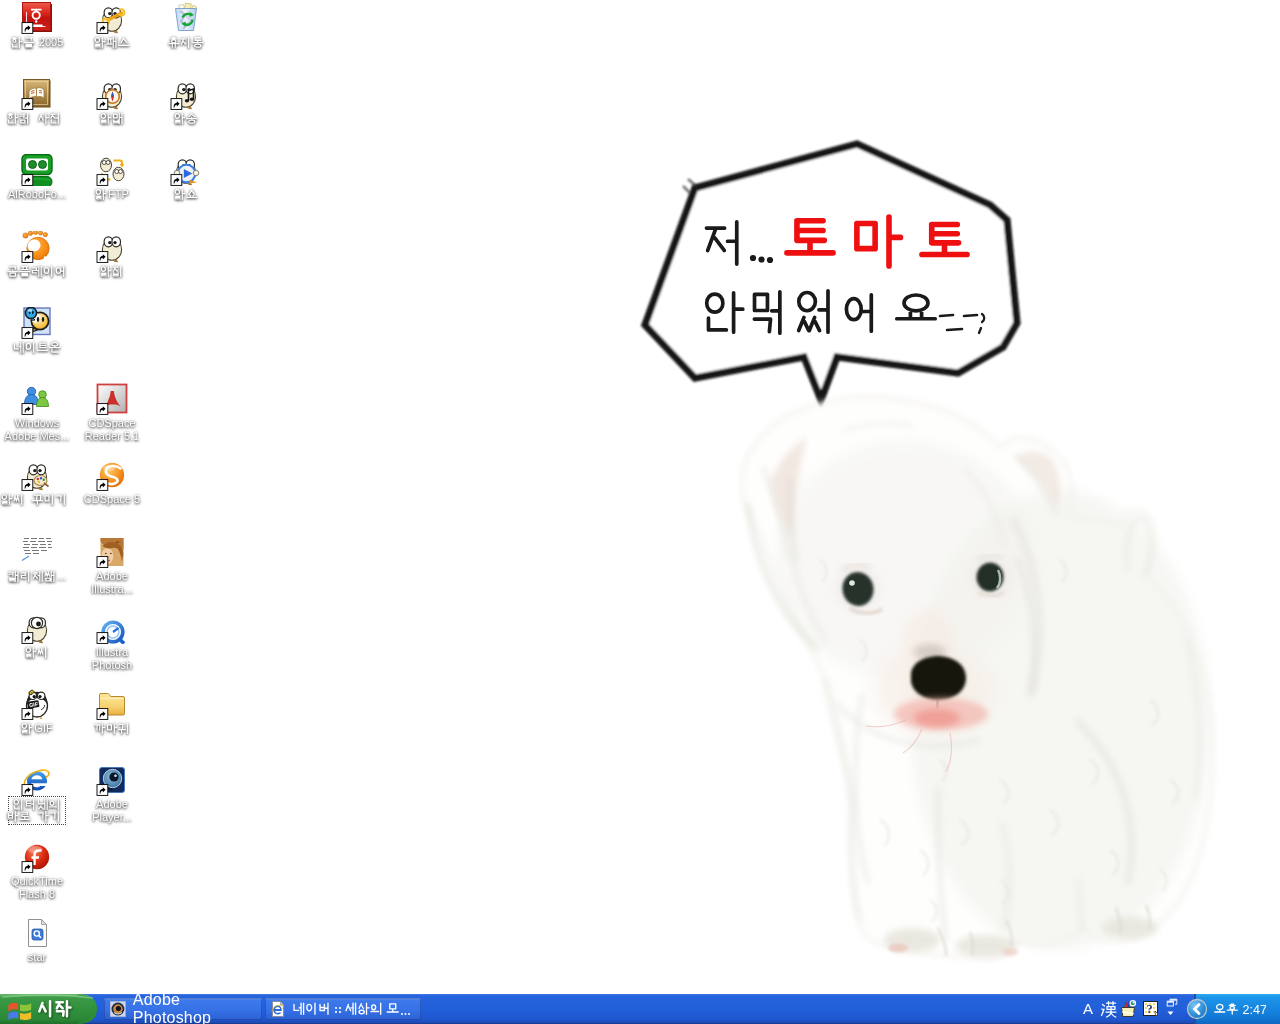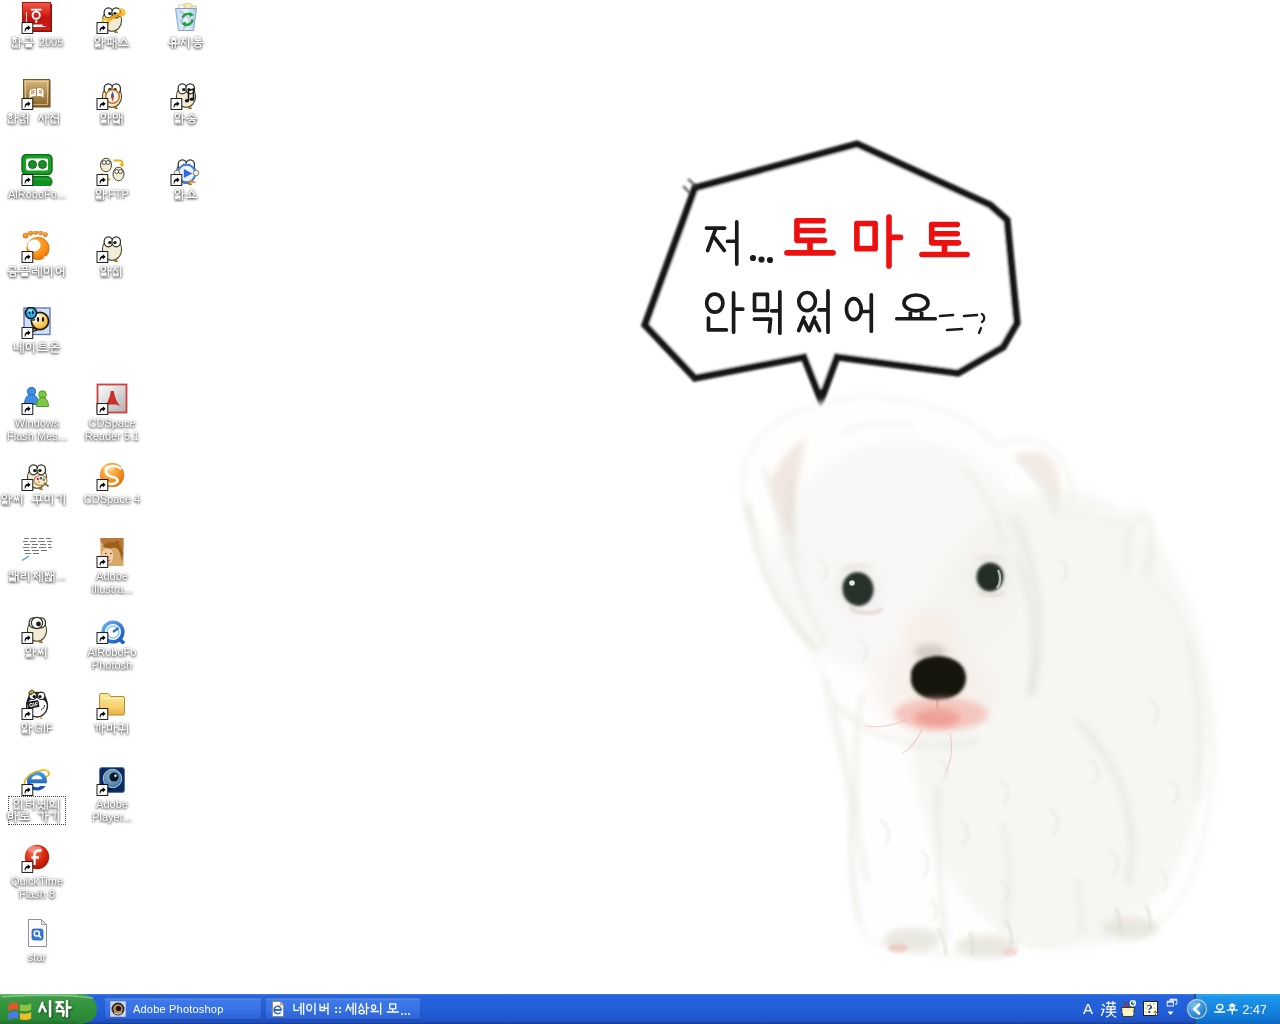--- a/index.html
+++ b/index.html
@@ -12,21 +12,21 @@
 .lab span{display:inline-block;white-space:pre;}
 #taskbar{position:absolute;left:0;top:994px;width:1280px;height:30px;
  background:linear-gradient(#4a82e8 0%,#2a66e0 4%,#2563dd 10%,#2260da 50%,#1e55cc 85%,#1c4ab4 96%,#15357e 100%);}
 #tray{position:absolute;right:0;top:0;width:84px;height:30px;
  background:linear-gradient(#2aabf0 0%,#1d94e9 12%,#1787e2 45%,#1177d4 80%,#0e66be 100%);}
 #trayedge{position:absolute;right:84px;top:0;width:2px;height:30px;background:#274b98;}
 #trayedge2{position:absolute;right:82px;top:0;width:1px;height:30px;background:#4fc3f5;}
 .tbtn{position:absolute;top:4px;height:22px;border-radius:2.5px;
  background:linear-gradient(#5a93f2 0%,#3d79ea 12%,#3671e6 55%,#2e64d8 90%,#2a5cc8 100%);
  box-shadow:inset 0 0 0 1px rgba(20,40,120,0.35), inset 0 1px 0 rgba(255,255,255,0.25);
- color:#fff;font-size:11px;display:flex;align-items:center;}
+ color:#fff;font-size:16px;display:flex;align-items:center;}
 </style></head><body>
 <div id="desk">
     <div class="ico" style="left:21px;top:2px"><svg width="32" height="32" viewBox="0 0 32 32">
         <defs>
           <linearGradient id="ghan" x1="0" y1="0" x2="0" y2="1">
             <stop offset="0" stop-color="#ef5a4a"></stop>
             <stop offset="0.45" stop-color="#d41e14"></stop>
             <stop offset="0.55" stop-color="#c01210"></stop>
             <stop offset="1" stop-color="#cc2018"></stop>
           </linearGradient>
@@ -300,21 +300,21 @@
         <circle cx="21.5" cy="11.5" r="3.8" fill="#7cc842" stroke="#3f8818" stroke-width="0.8"></circle>
         <path d="M15.5 23.5 C15.5 17.5 18 14.5 21.5 14.5 C25 14.5 27.5 17.5 27.5 23.5 Z" fill="#7cc842" stroke="#3f8818" stroke-width="0.8"></path>
         <rect x="1" y="20.6" width="10.8" height="10.8" fill="#fff" stroke="#000" stroke-width="0.9"></rect>
         <path d="M3.6 29.4 C3.6 26.4 4.6 25.0 6.8 24.8 L6.8 23.2 L9.6 25.8 L6.8 28.4 L6.8 26.8 C5.3 27.0 4.6 27.9 4.5 29.4 Z" fill="#000"></path>
       </svg></div>
     <div class="lab" style="left:-8px;top:417px">
       <div class="ln">
         <span>Windows</span>
       </div>
       <div class="ln">
-        <span>Flash Mes...</span>
+        <span>Adobe Mes...</span>
       </div>
     </div>
     <div class="ico" style="left:96px;top:383px"><svg width="32" height="32" viewBox="0 0 32 32">
         <defs>
           <linearGradient id="gacr" x1="0" y1="0" x2="1" y2="1">
             <stop offset="0" stop-color="#ffffff"></stop>
             <stop offset="0.5" stop-color="#d8d8d8"></stop>
             <stop offset="1" stop-color="#b0b0b0"></stop>
           </linearGradient>
         </defs>
@@ -364,21 +364,21 @@
           </radialGradient>
         </defs>
         <circle cx="16" cy="16" r="12.2" fill="url(#gcd)"></circle>
         <path d="M24.5 9.5 C20 5.5 11.5 6.5 10 11 C8.8 15 13.5 17.3 17 18 C20.5 18.7 22.8 20.8 20.8 23.2 C18 26.3 10.5 25.5 7.5 21.5" stroke="#fff" stroke-width="2.6" fill="none" stroke-linecap="round"></path>
         <ellipse cx="13" cy="9" rx="6" ry="3" fill="#ffffff" opacity="0.35"></ellipse>
         <rect x="1" y="20.6" width="10.8" height="10.8" fill="#fff" stroke="#000" stroke-width="0.9"></rect>
         <path d="M3.6 29.4 C3.6 26.4 4.6 25.0 6.8 24.8 L6.8 23.2 L9.6 25.8 L6.8 28.4 L6.8 26.8 C5.3 27.0 4.6 27.9 4.5 29.4 Z" fill="#000"></path>
       </svg></div>
     <div class="lab" style="left:67px;top:493px">
       <div class="ln">
-        <span>CDSpace 4</span>
+        <span>CDSpace 5</span>
       </div>
     </div>
     <div class="ico" style="left:21px;top:536px"><svg width="32" height="32" viewBox="0 0 32 32">
         <g stroke="#777" stroke-width="1.1">
           <path d="M3 2.5 L8 2.5 M10 2.5 L16 2.5 M18 2.5 L23 2.5 M25 2.5 L30 2.5"></path>
           <path d="M2 5.5 L7 5.5 M9 5.5 L15 5.5 M17 5.5 L24 5.5 M26 5.5 L31 5.5"></path>
           <path d="M3 8.5 L9 8.5 M11 8.5 L17 8.5 M19 8.5 L25 8.5 M27 8.5 L30 8.5"></path>
           <path d="M2 11.5 L8 11.5 M10 11.5 L16 11.5 M18 11.5 L25 11.5 M27 11.5 L31 11.5"></path>
           <path d="M3 14.5 L9 14.5 M11 14.5 L18 14.5 M20 14.5 L26 14.5"></path>
           <path d="M4 17.5 L10 17.5 M12 17.5 L18 17.5"></path>
@@ -443,21 +443,21 @@
         </defs>
         <circle cx="17" cy="20" r="9.8" fill="none" stroke="url(#gqt)" stroke-width="3.6"></circle>
         <circle cx="17" cy="20" r="5.9" fill="none" stroke="#90c4f6" stroke-width="1.5"></circle>
         <path d="M17 20 L22.5 16" stroke="#2870d8" stroke-width="2.2"></path>
         <path d="M22.5 26 L28 31.5" stroke="#1f64cc" stroke-width="3.8"></path>
         <rect x="1" y="20.6" width="10.8" height="10.8" fill="#fff" stroke="#000" stroke-width="0.9"></rect>
         <path d="M3.6 29.4 C3.6 26.4 4.6 25.0 6.8 24.8 L6.8 23.2 L9.6 25.8 L6.8 28.4 L6.8 26.8 C5.3 27.0 4.6 27.9 4.5 29.4 Z" fill="#000"></path>
       </svg></div>
     <div class="lab" style="left:67px;top:646px">
       <div class="ln">
-        <span>AlRoboFo</span>
+        <span>Illustra</span>
       </div>
       <div class="ln">
         <span>Photosh</span>
       </div>
     </div>
     <div class="ico" style="left:21px;top:688px"><svg width="32" height="32" viewBox="0 0 32 32">
         <ellipse cx="16" cy="17.5" rx="10.5" ry="11.5" fill="#fff" stroke="#23231f" stroke-width="1.3"></ellipse>
         <path d="M5.8 16 C5.8 6.5 10.8 3.8 16 3.8 C21.2 3.8 26.2 6.5 26.2 16 C23.5 11.5 20 10.2 16 10.2 C12 10.2 8.5 11.5 5.8 16 Z" fill="#23231f"></path>
         <circle cx="11.8" cy="7.8" r="3.7" fill="#fff" stroke="#23231f" stroke-width="1.1"></circle>
         <circle cx="20.2" cy="7.8" r="3.7" fill="#fff" stroke="#23231f" stroke-width="1.1"></circle>

